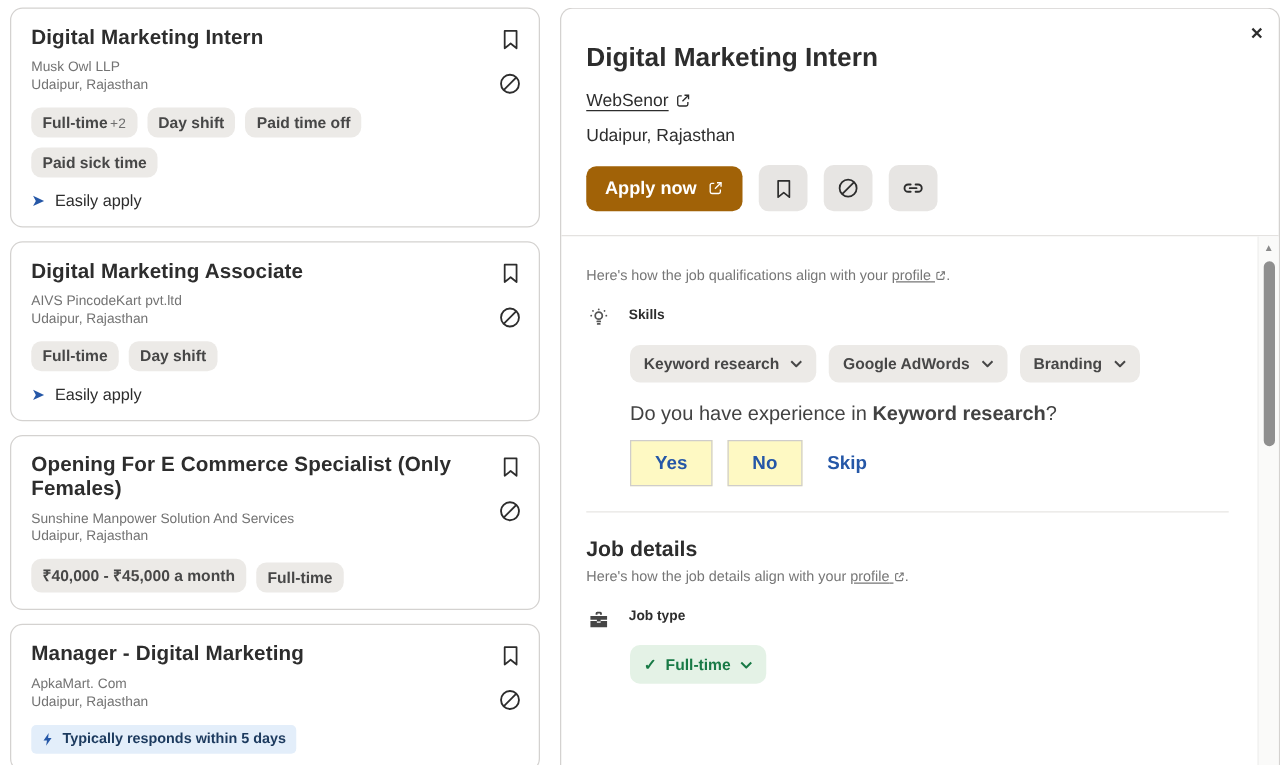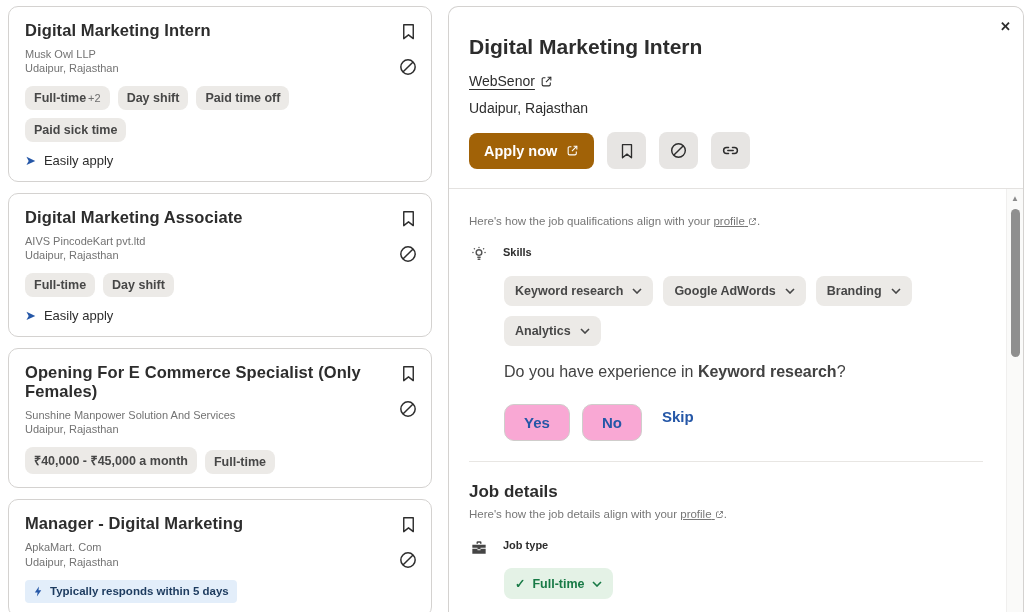--- a/index.html
+++ b/index.html
@@ -87,23 +87,23 @@
   .chips { display: flex; gap: 10px; margin-top: 11px; margin-left: 35px; flex-wrap: wrap; }
   .chip {
     display: inline-flex; align-items: center; gap: 9px;
     background: #eceae7; border: none; border-radius: 8px; padding: 8px 11px;
     font-size: 12.5px; font-weight: 700; color: #474747; cursor: pointer;
     font-family: "Liberation Sans", sans-serif;
   }
   .question { margin: 17px 0 0 35px; font-size: 16px; color: #424242; }
   .qa-row { display: flex; align-items: center; gap: 12px; margin: 11px 0 0 35px; }
   .yn-btn {
-    background: #f9a8d4; border: 1px solid #cfcdcb; border-radius: 10px;
+    background: #fef9c3; border: 1px solid #cfcdcb; border-radius: 0;
     padding: 9px 19px; color: #2557a7; font-size: 15px; font-weight: 700;
-    font-family: "Liberation Sans", sans-serif; cursor: pointer; margin-top: 12px;
+    font-family: "Liberation Sans", sans-serif; cursor: pointer;
   }
   .skip-link { color: #2557a7; font-size: 15px; font-weight: 700; margin-left: 8px; cursor: pointer; }
 
   .divider { border: none; border-top: 1px solid #e8e6e3; margin: 20px 0 0 0; }
   .section { padding-top: 20px; }
   .green-chip {
     display: inline-flex; align-items: center; gap: 7px;
     background: #e4f2e6; color: #187a46; border: none; border-radius: 8px;
     padding: 8px 11px; margin: 10px 0 2px 35px;
     font-size: 12.5px; font-weight: 700; cursor: pointer;
@@ -331,26 +331,20 @@
               <svg width="10" height="6" viewBox="0 0 10 6" fill="none" stroke="currentColor" stroke-width="1.6">
                 <path d="M1 1l4 4 4-4"></path>
               </svg>
             </button>
           <button class="chip">
               <span>Branding</span>
               <svg width="10" height="6" viewBox="0 0 10 6" fill="none" stroke="currentColor" stroke-width="1.6">
                 <path d="M1 1l4 4 4-4"></path>
               </svg>
             </button>
-          <button class="chip">
-              <span>Analytics</span>
-              <svg width="10" height="6" viewBox="0 0 10 6" fill="none" stroke="currentColor" stroke-width="1.6">
-                <path d="M1 1l4 4 4-4"></path>
-              </svg>
-            </button>
         </div>
 
         <div class="question">
           <span>Do you have experience in </span><b>Keyword research</b><span>?</span>
         </div>
         <div class="qa-row">
           <button class="yn-btn">Yes</button>
           <button class="yn-btn">No</button>
           <a class="skip-link">Skip</a>
         </div>

